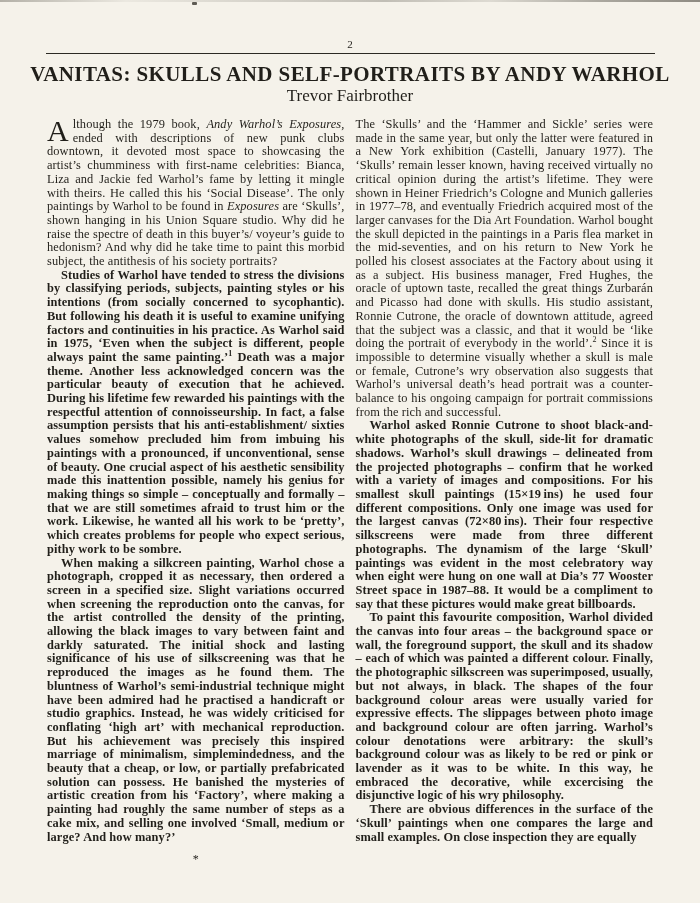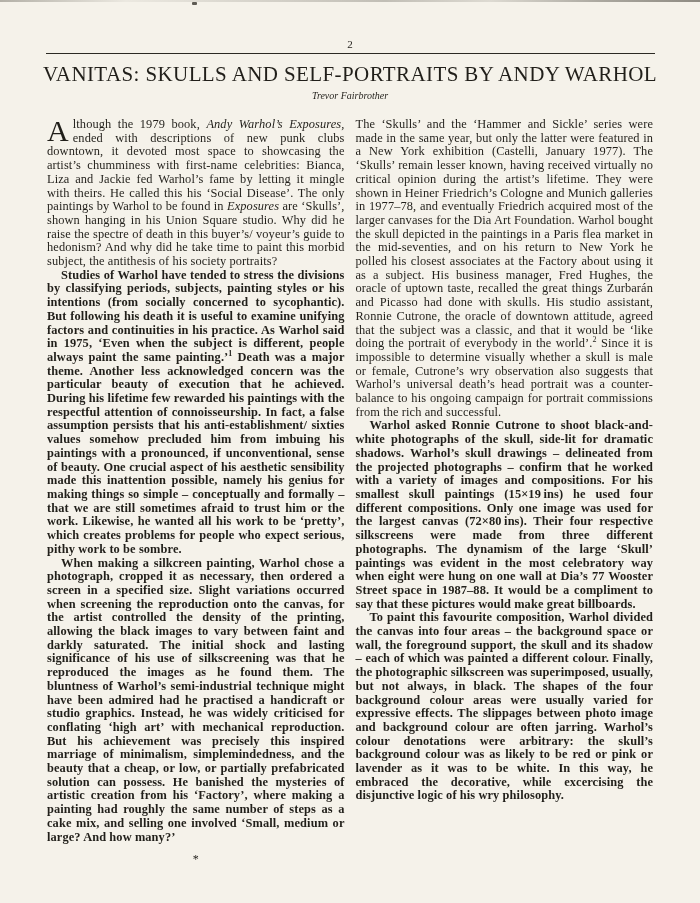--- a/index.html
+++ b/index.html
@@ -29,28 +29,27 @@
   .page-number {
     padding-top: 38px;
     font-size: 11px; line-height: 12px;
   }
   .rule {
     border: none; border-top: 1.6px solid #2c2a24;
     width: 609px; margin: 3px auto 0 auto;
   }
   .title {
     margin: 8px 0 0 0;
-    font-size: 21px; font-weight: normal;
+    font-size: 21px; font-weight: bold;
     letter-spacing: 0.4px;
     line-height: 24px;
   }
   .author {
     margin-top: 2px;
-    font-style: italic;
-    font-size: 10px; line-height: 15px;
+    font-size: 17px; line-height: 15px;
   }
 
   .columns {
     display: flex;
     gap: 11px;
     padding: 0 47px;
     margin-top: 15px;
   }
   .col {
     width: 298px;
@@ -92,15 +91,16 @@
     <div class="col" id="col-left">
         <p><span class="dropcap">A</span><span>lthough the 1979 book, </span><i>Andy Warhol’s Exposures</i><span>, ended with descriptions of new punk clubs downtown, it devoted most space to showcasing the artist’s chumminess with first-name celebrities: Bianca, Liza and Jackie fed Warhol’s fame by letting it mingle with theirs. He called this his ‘Social Disease’. The only paintings by Warhol to be found in </span><i>Exposures</i><span> are ‘Skulls’, shown hanging in his Union Square studio. Why did he raise the spectre of death in this buyer’s/ voyeur’s guide to hedonism? And why did he take time to paint this morbid subject, the antithesis of his society portraits?</span></p>
         <p class="indent"><span>Studies of Warhol have tended to stress the divisions by classifying periods, subjects, painting styles or his intentions (from socially concerned to sycophantic). But following his death it is useful to examine unifying factors and continuities in his practice. As Warhol said in 1975, ‘Even when the subject is different, people always paint the same painting.’</span><sup>1</sup><span> Death was a major theme. Another less acknowledged concern was the particular beauty of execution that he achieved. During his lifetime few rewarded his paintings with the respectful attention of connoisseurship. In fact, a false assumption persists that his anti-establishment/ sixties values somehow precluded him from imbuing his paintings with a pronounced, if unconventional, sense of beauty. One crucial aspect of his aesthetic sensibility made this inattention possible, namely his genius for making things so simple – conceptually and formally – that we are still sometimes afraid to trust him or the work. Likewise, he wanted all his work to be ‘pretty’, which creates problems for people who expect serious, pithy work to be sombre.</span></p>
         <p class="indent"><span>When making a silkcreen painting, Warhol chose a photograph, cropped it as necessary, then ordered a screen in a specified size. Slight variations occurred when screening the reproduction onto the canvas, for the artist controlled the density of the printing, allowing the black images to vary between faint and darkly saturated. The initial shock and lasting significance of his use of silkscreening was that he reproduced the images as he found them. The bluntness of Warhol’s semi-industrial technique might have been admired had he practised a handicraft or studio graphics. Instead, he was widely criticised for conflating ‘high art’ with mechanical reproduction. But his achievement was precisely this inspired marriage of minimalism, simplemindedness, and the beauty that a cheap, or low, or partially prefabricated solution can possess. He banished the mysteries of artistic creation from his ‘Factory’, where making a painting had roughly the same number of steps as a cake mix, and selling one involved ‘Small, medium or large? And how many?’</span></p>
         <div class="footer-mark">*</div>
       </div>
     <div class="col" id="col-right">
         <p><span>The ‘Skulls’ and the ‘Hammer and Sickle’ series were made in the same year, but only the latter were featured in a New York exhibition (Castelli, January 1977). The ‘Skulls’ remain lesser known, having received virtually no critical opinion during the artist’s lifetime. They were shown in Heiner Friedrich’s Cologne and Munich galleries in 1977–78, and eventually Friedrich acquired most of the larger canvases for the Dia Art Foundation. Warhol bought the skull depicted in the paintings in a Paris flea market in the mid-seventies, and on his return to New York he polled his closest associates at the Factory about using it as a subject. His business manager, Fred Hughes, the oracle of uptown taste, recalled the great things Zurbarán and Picasso had done with skulls. His studio assistant, Ronnie Cutrone, the oracle of downtown attitude, agreed that the subject was a classic, and that it would be ‘like doing the portrait of everybody in the world’.</span><sup>2</sup><span> Since it is impossible to determine visually whether a skull is male or female, Cutrone’s wry observation also suggests that Warhol’s universal death’s head portrait was a counter-balance to his ongoing campaign for portrait commissions from the rich and successful.</span></p>
         <p class="indent"><span>Warhol asked Ronnie Cutrone to shoot black-and-white photographs of the skull, side-lit for dramatic shadows. Warhol’s skull drawings – delineated from the projected photographs – confirm that he worked with a variety of images and compositions. For his smallest skull paintings (15×19 ins) he used four different compositions. Only one image was used for the largest canvas (72×80 ins). Their four respective silkscreens were made from three different photographs. The dynamism of the large ‘Skull’ paintings was evident in the most celebratory way when eight were hung on one wall at Dia’s 77 Wooster Street space in 1987–88. It would be a compliment to say that these pictures would make great billboards.</span></p>
         <p class="indent"><span>To paint this favourite composition, Warhol divided the canvas into four areas – the background space or wall, the foreground support, the skull and its shadow – each of which was painted a different colour. Finally, the photographic silkscreen was superimposed, usually, but not always, in black. The shapes of the four background colour areas were usually varied for expressive effects. The slippages between photo image and background colour are often jarring. Warhol’s colour denotations were arbitrary: the skull’s background colour was as likely to be red or pink or lavender as it was to be white. In this way, he embraced the decorative, while excercising the disjunctive logic of his wry philosophy.</span></p>
+        <p class="indent"><span>There are obvious differences in the surface of the ‘Skull’ paintings when one compares the large and small examples. On close inspection they are equally</span></p>
       </div>
   </main>
 </div>
 
 </body></html>

